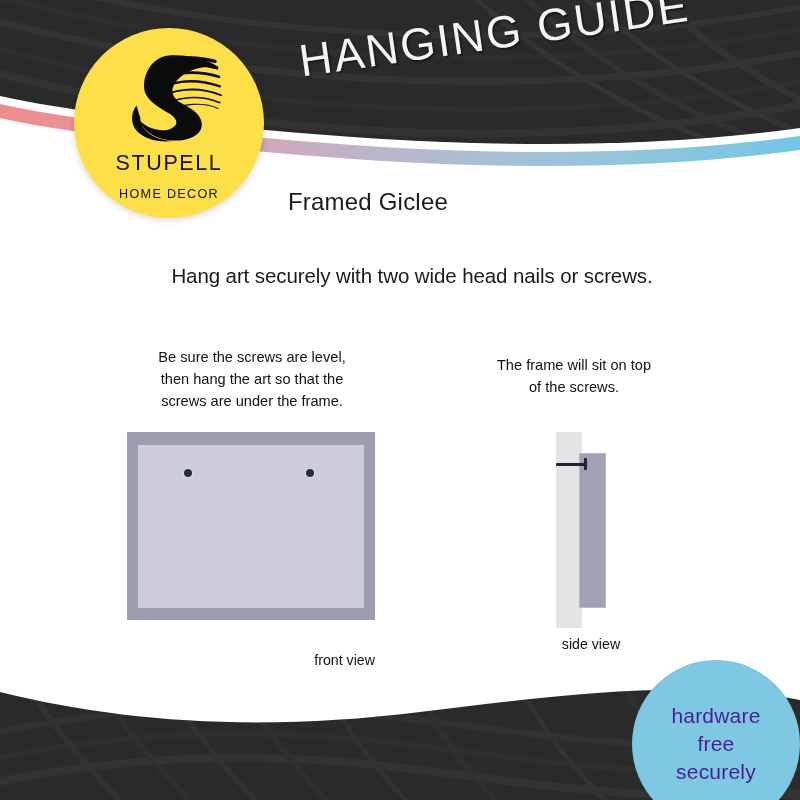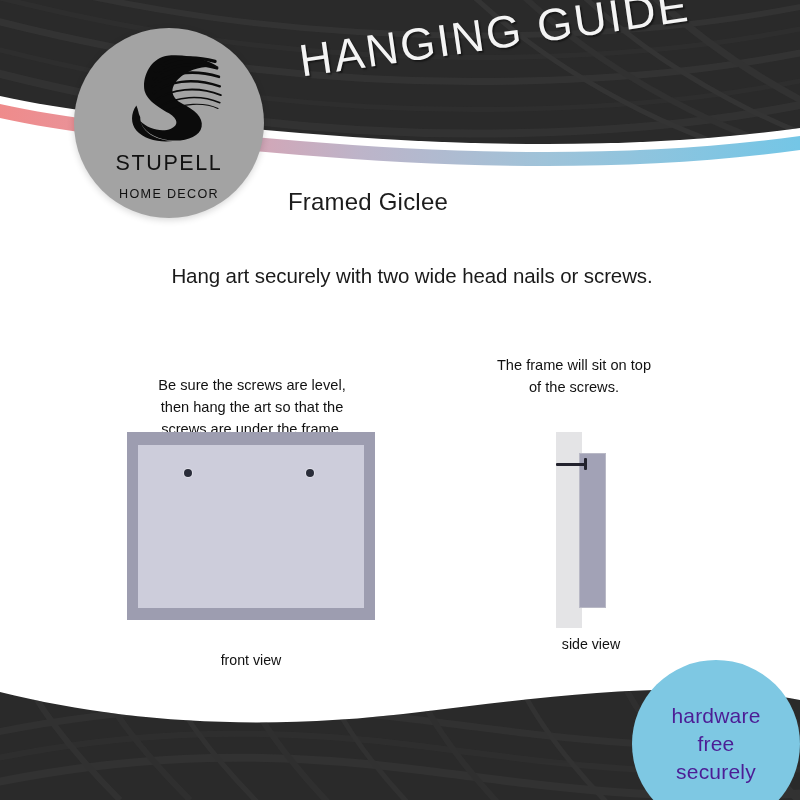--- a/index.html
+++ b/index.html
@@ -18,21 +18,21 @@
   }
   .bottom-wave-wrap{
     position:absolute; left:0; bottom:0; width:800px; height:130px;
     pointer-events:none;
   }
 
   
   .logo-badge{
     position:absolute; left:74px; top:28px;
     width:190px; height:190px; border-radius:50%;
-    background:#a3a3a3;
+    background:#fde047;
     box-shadow:0 2px 7px rgba(0,0,0,0.16);
     display:flex; flex-direction:column;
     align-items:center; justify-content:flex-start;
     z-index:20;
   }
   .logo-mark{ margin-top:20px; width:116px; height:96px; }
   .logo-name{
     margin-top:9px;
     font-size:21.5px; letter-spacing:1.6px;
     color:#111; font-weight:400; line-height:1;
@@ -66,21 +66,21 @@
     font-size:20.5px; color:#1a1a1a; font-weight:400;
     letter-spacing:-0.1px; z-index:12;margin-left:12px;
   }
 
   
   .caption{
     position:absolute; font-size:14.6px; color:#111;
     font-weight:400; line-height:1.52; text-align:center;
     white-space:pre-line;
   }
-  .caption-front{ left:123px; top:346px; width:258px;margin-top:28px; }
+  .caption-front{ left:123px; top:346px; width:258px; }
   .caption-side { left:462px; top:354px; width:224px; }
 
   
   .front-view{
     position:absolute; left:127px; top:432px;
     width:248px; height:188px;
     background:#9d9db0;
     padding:13px 11px 12px 11px;
   }
   .front-view-inner{
@@ -121,21 +121,21 @@
     position:absolute; left:28px; top:26px;
     width:2.6px; height:12px;
     background:#23232e; border-radius:1px;
   }
 
   
   .view-label{
     position:absolute; font-size:14.2px; color:#111;
     font-weight:400; text-align:center;
   }
-  .label-front{ left:127px; top:652px; width:248px; }
+  .label-front{ left:127px; top:652px; width:248px;text-align:right; }
   .label-side { left:520px; top:636px; width:142px; }
 
   
   .hw-badge{
     position:absolute; left:632px; top:660px;
     width:168px; height:168px; border-radius:50%;
     background:#7ec8e3;
     display:flex; flex-direction:column;
     align-items:center; justify-content:center;
     z-index:30;

